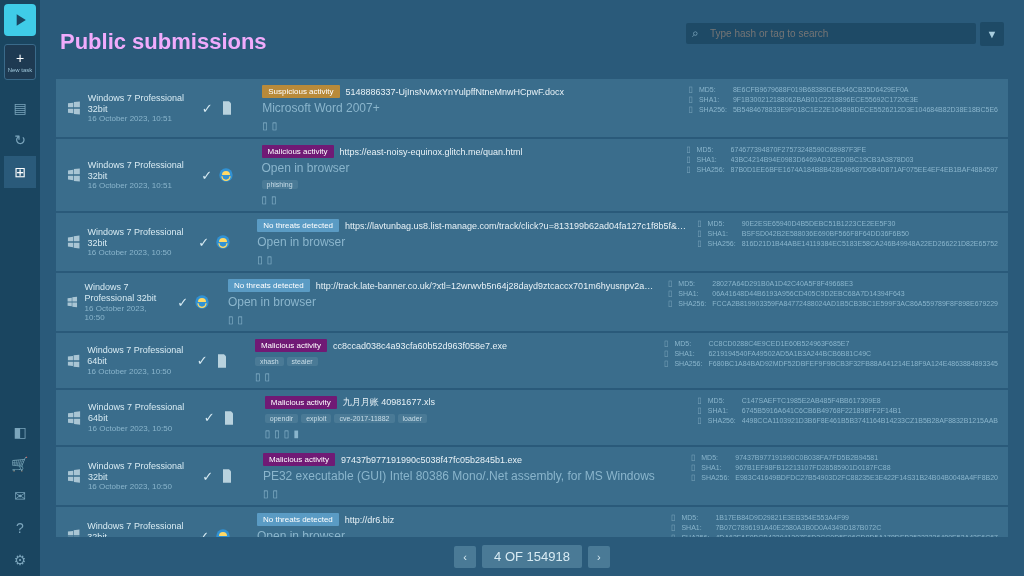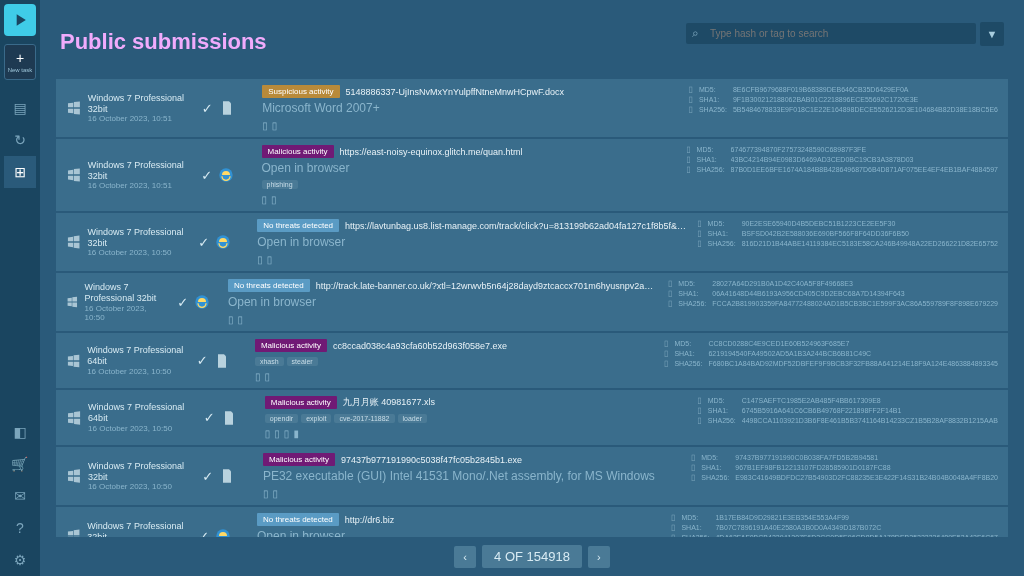--- a/index.html
+++ b/index.html
@@ -392,21 +392,21 @@
       <span class="check">✓</span>
       <svg class="browser" viewBox="0 0 24 24" fill="#d8ebf3">
             <path d="M6 2h9l3 3v17H6z" opacity=".8"></path>
           </svg>
     </div>
     <div class="col-mid">
       <div class="mid-top">
         <span class="activity act-mal">Malicious activity</span>
         <span class="sample-name">97437b977191990c5038f47fc05b2845b1.exe</span>
       </div>
-      <span class="sample-sub">PE32 executable (GUI) Intel 41531 Mono/.Net assembly, for MS Windows</span>
+      <span class="sample-sub">PE32 executable (GUI) Intel 80386 Mono/.Net assembly, for MS Windows</span>
 
       <div class="indicators">
             <span>▯</span>
             <span>▯</span>
           </div>
     </div>
     <div class="col-hash">
       <div class="copy-icons">
             <span>▯</span>
             <span>▯</span>

